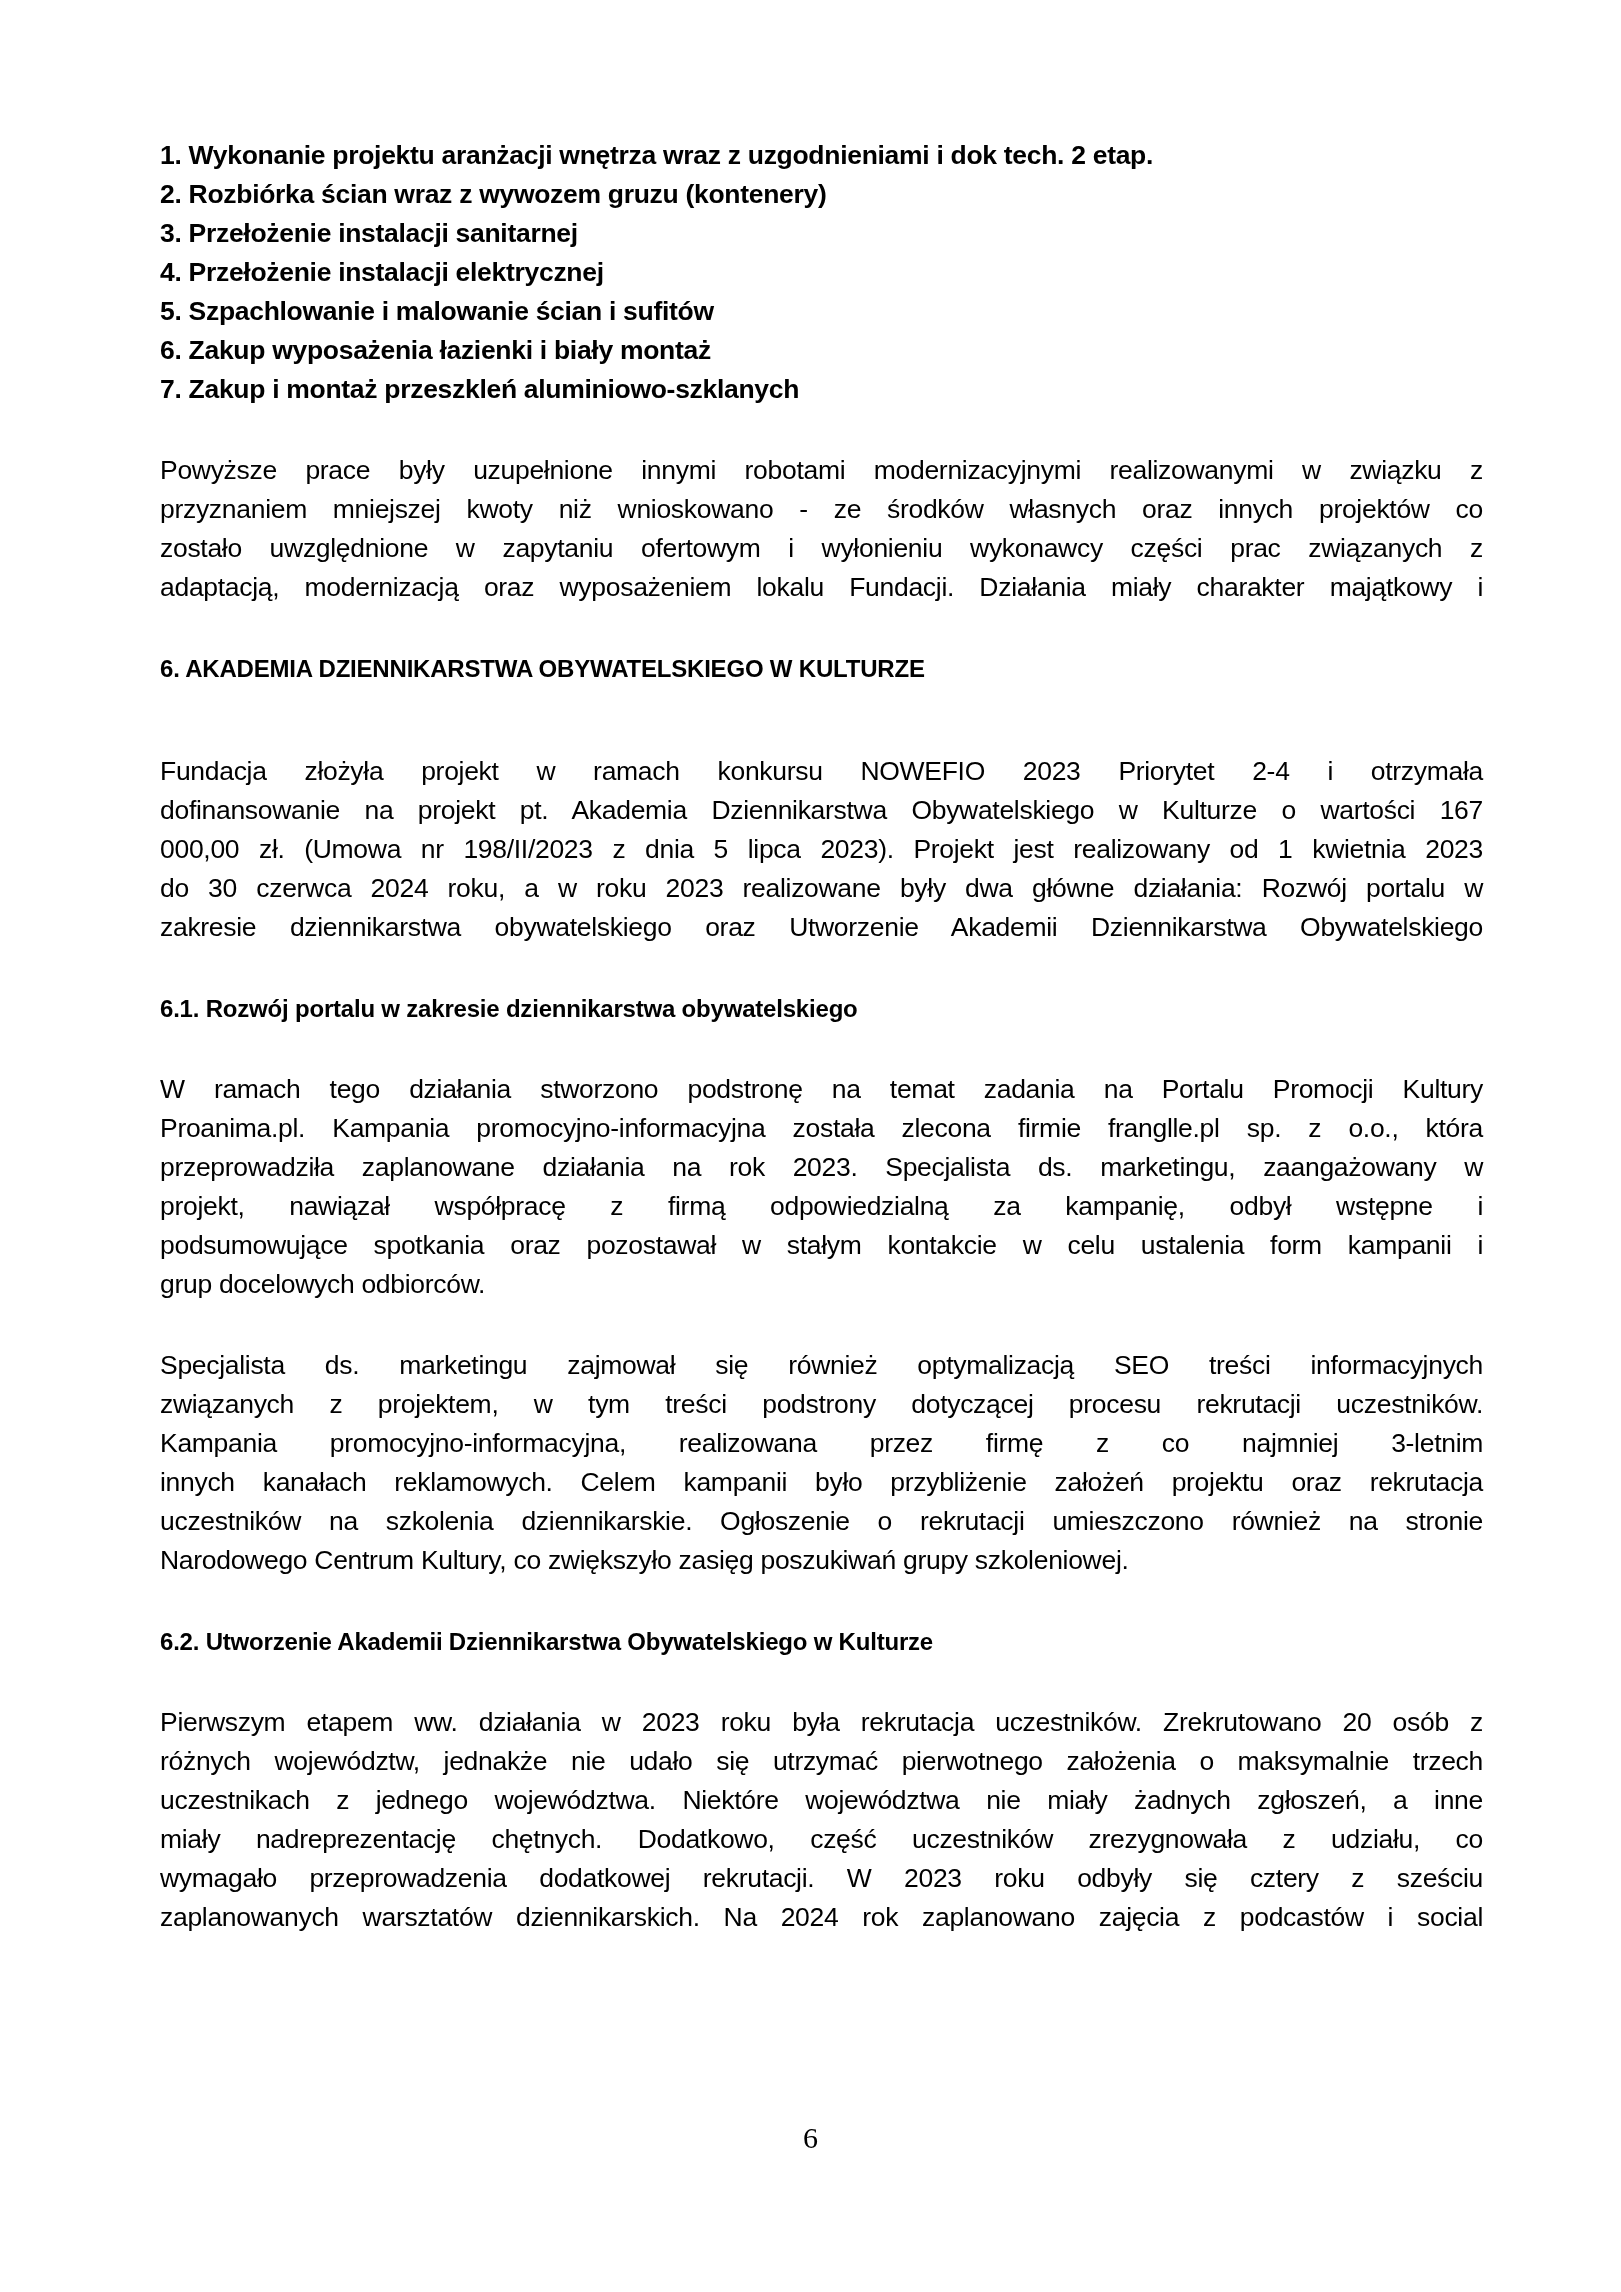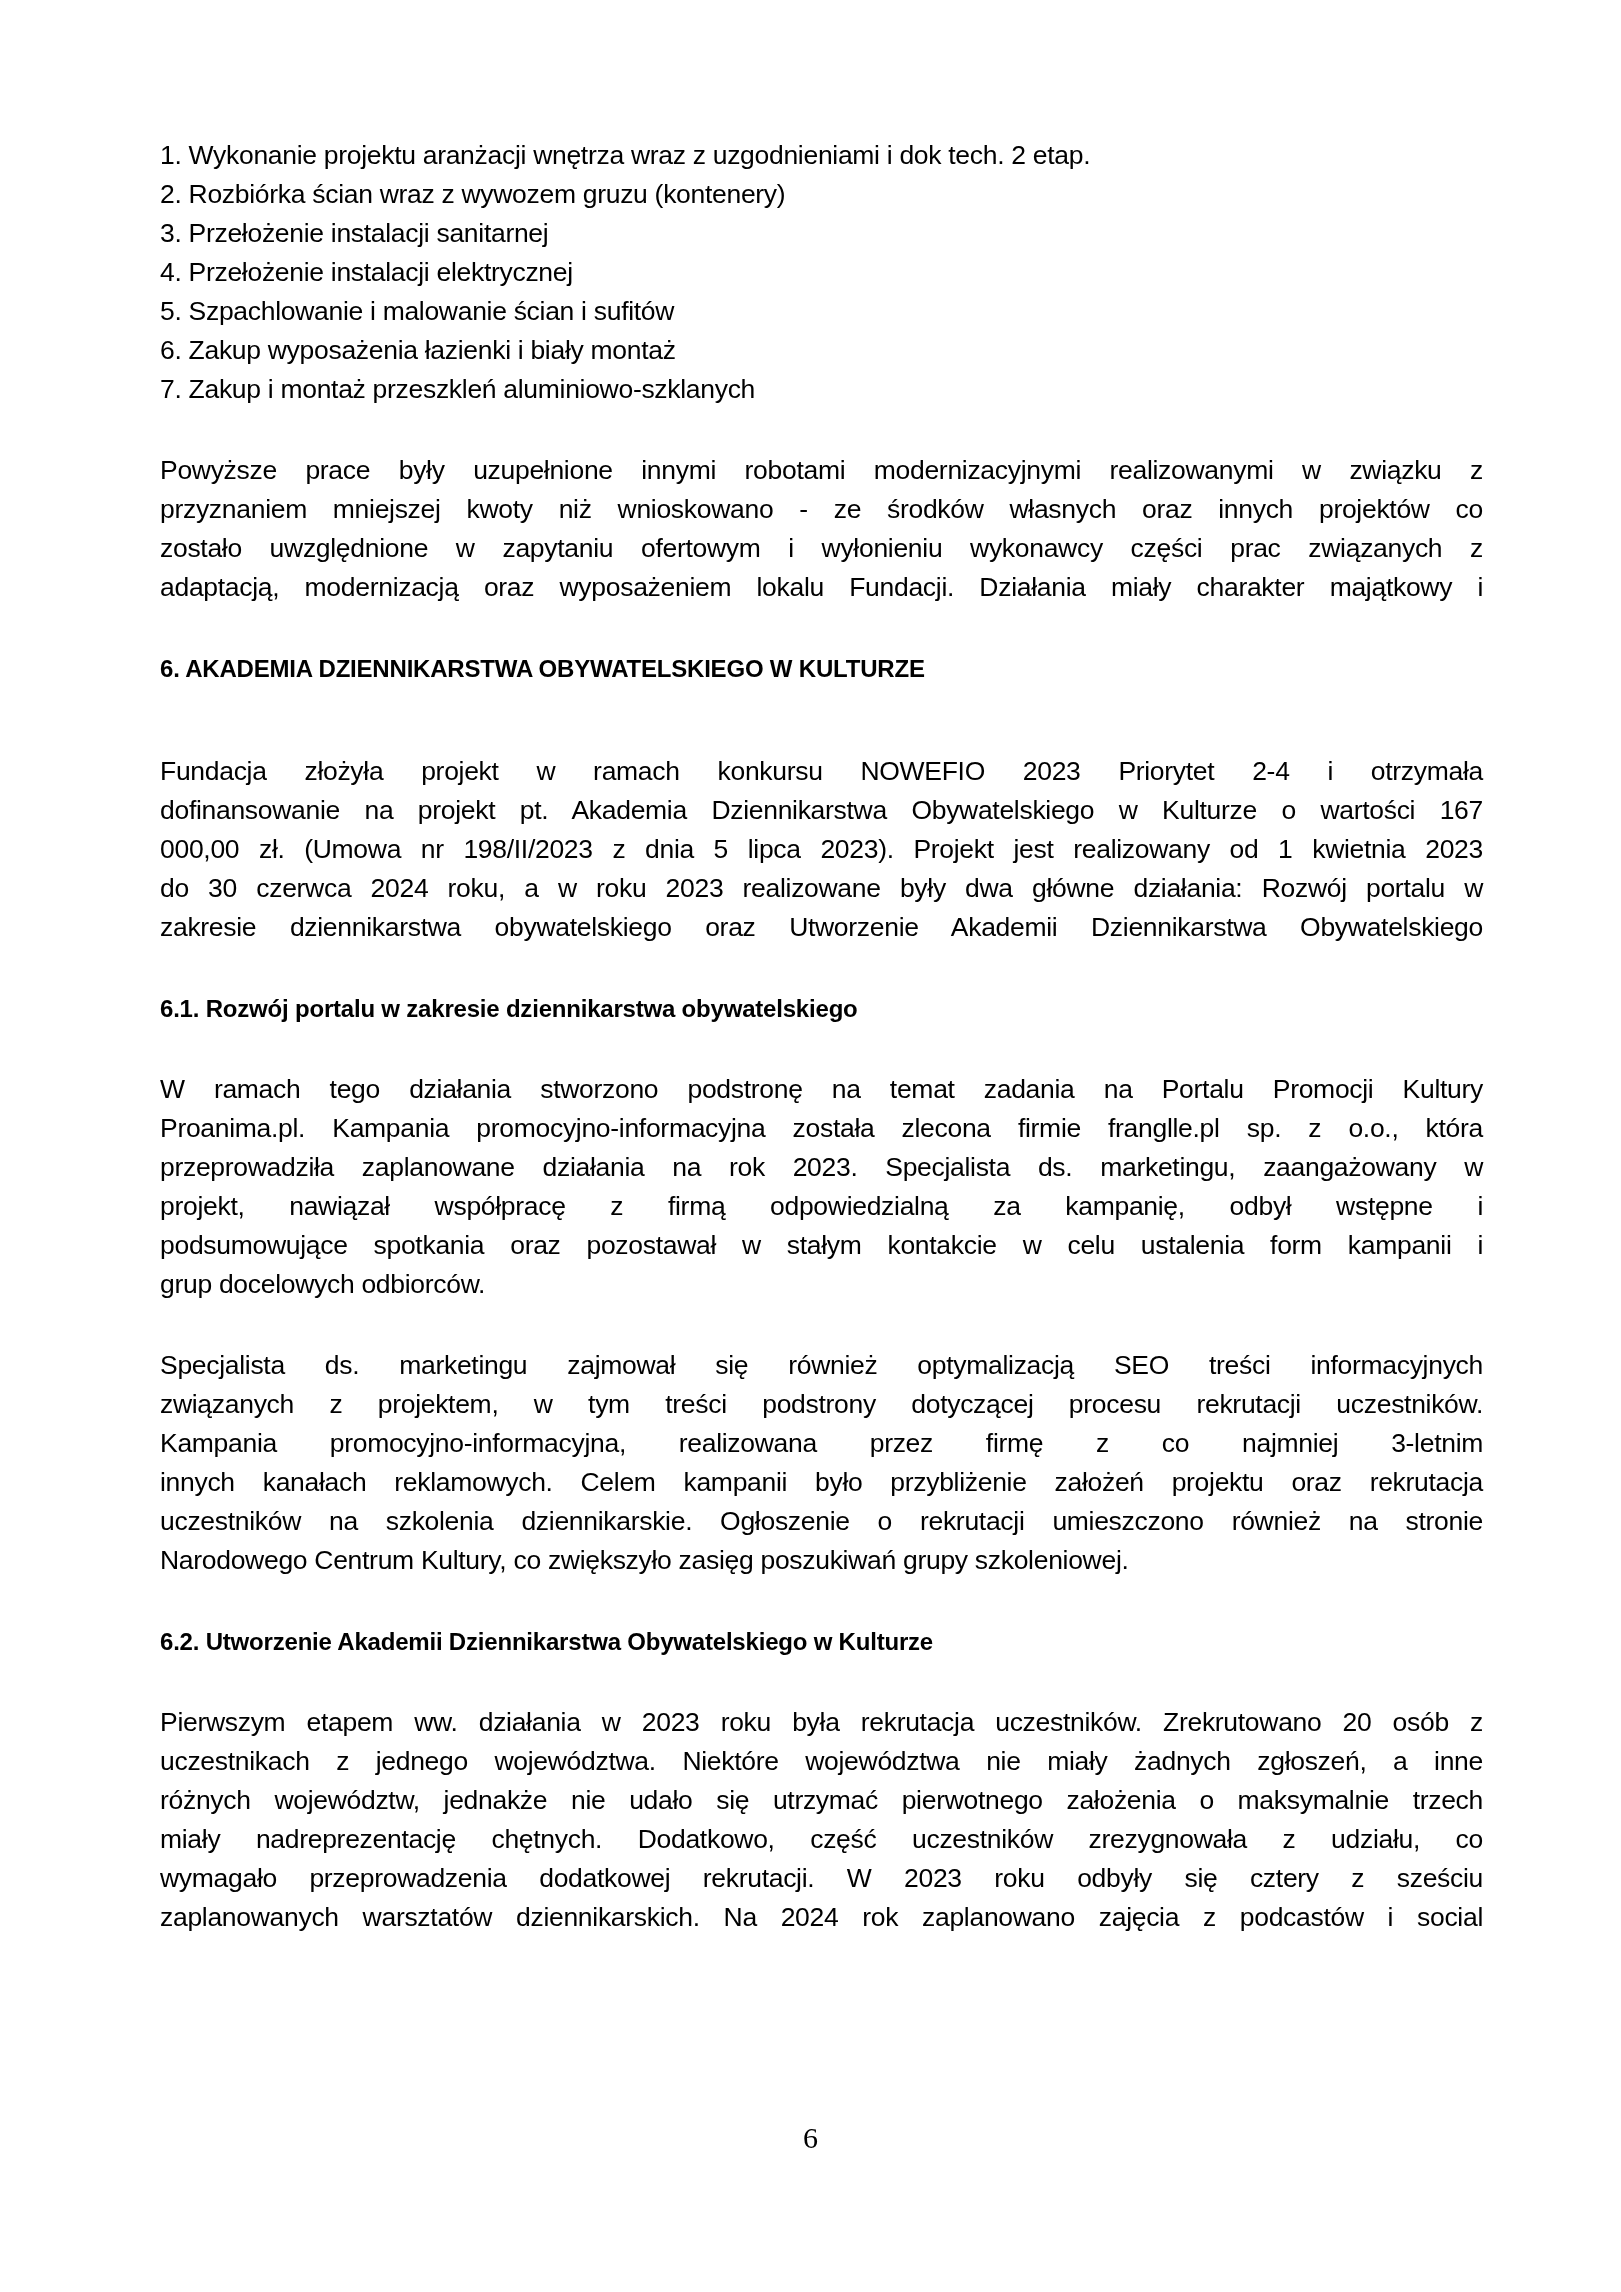--- a/index.html
+++ b/index.html
@@ -27,20 +27,21 @@
   .block {
     margin: 0 0 42px 0;
   }
   .line {
     line-height: 39px;
     white-space: normal;
   }
   
   .list .line {
     text-align: left;
+    font-weight: bold;
   }
   
   .para .line {
     text-align: justify;
     text-align-last: justify;
     text-justify: inter-word;
   }
   .para .line.last {
     text-align-last: left;
   }
@@ -118,22 +119,22 @@
         <div class="line">Kampania promocyjno-informacyjna, realizowana przez firmę z co najmniej 3-letnim</div>
         <div class="line">innych kanałach reklamowych. Celem kampanii było przybliżenie założeń projektu oraz rekrutacja</div>
         <div class="line">uczestników na szkolenia dziennikarskie. Ogłoszenie o rekrutacji umieszczono również na stronie</div>
         <div class="line last">Narodowego Centrum Kultury, co zwiększyło zasięg poszukiwań grupy szkoleniowej.</div>
       </section>
 
     <h2 class="block heading">6.2. Utworzenie Akademii Dziennikarstwa Obywatelskiego w Kulturze</h2>
 
     <section class="block para cont">
         <div class="line">Pierwszym etapem ww. działania w 2023 roku była rekrutacja uczestników. Zrekrutowano 20 osób z</div>
+        <div class="line">różnych województw, jednakże nie udało się utrzymać pierwotnego założenia o maksymalnie trzech</div>
         <div class="line">uczestnikach z jednego województwa. Niektóre województwa nie miały żadnych zgłoszeń, a inne</div>
-        <div class="line">różnych województw, jednakże nie udało się utrzymać pierwotnego założenia o maksymalnie trzech</div>
         <div class="line">miały nadreprezentację chętnych. Dodatkowo, część uczestników zrezygnowała z udziału, co</div>
         <div class="line">wymagało przeprowadzenia dodatkowej rekrutacji. W 2023 roku odbyły się cztery z sześciu</div>
         <div class="line last">zaplanowanych warsztatów dziennikarskich. Na 2024 rok zaplanowano zajęcia z podcastów i social</div>
       </section>
 
   </main>
 
   <footer class="footer">
     <span>6</span>
   </footer>

